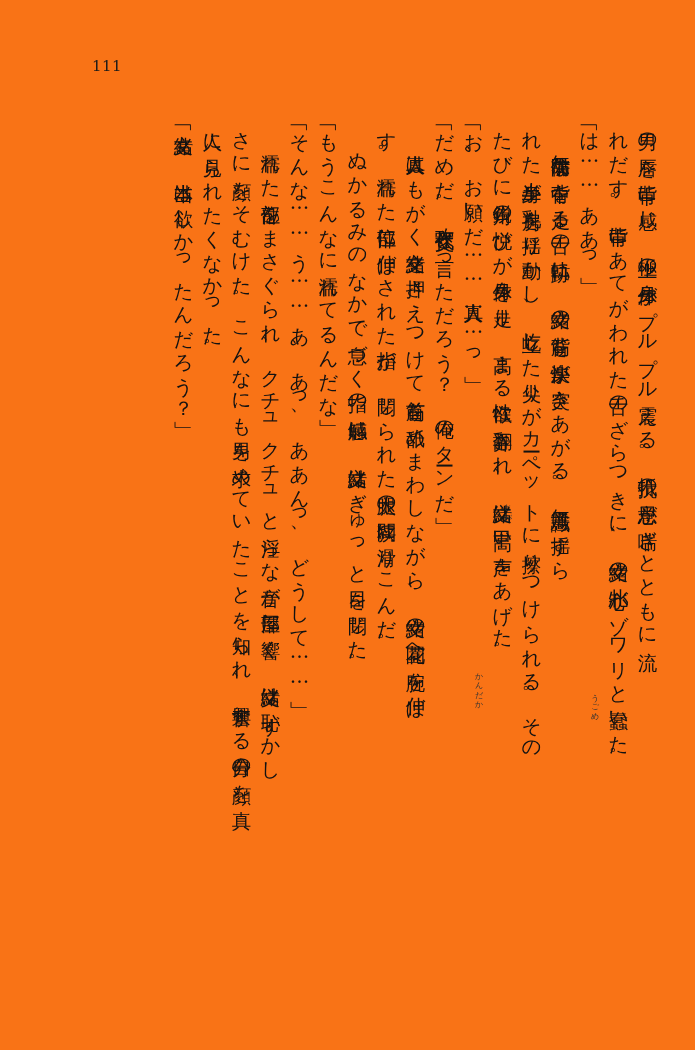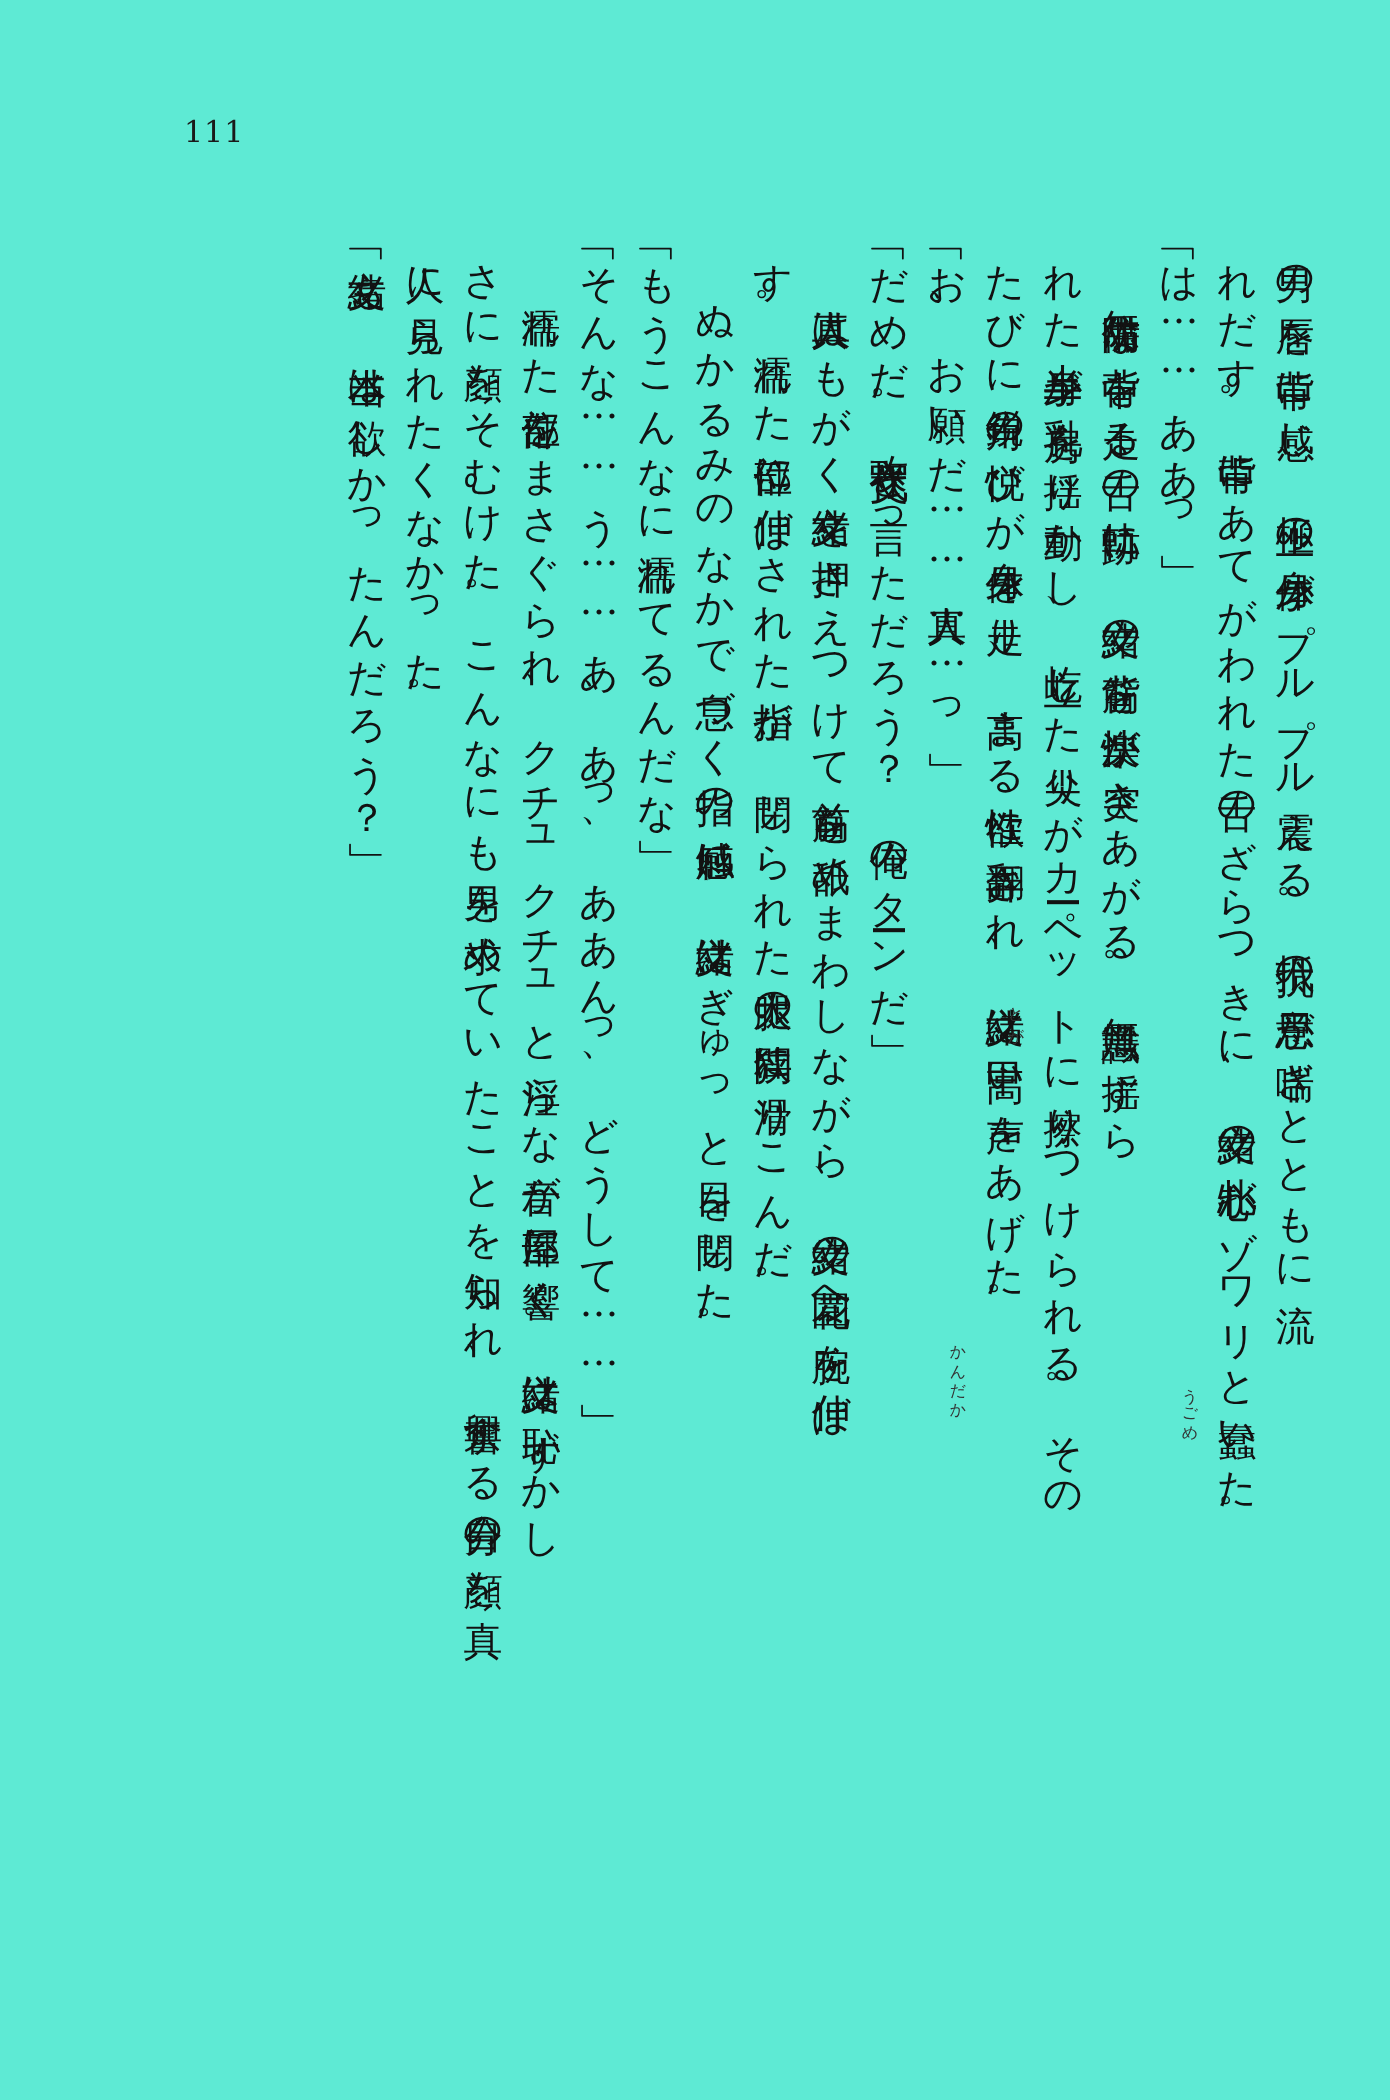--- a/index.html
+++ b/index.html
@@ -14,21 +14,21 @@
     overflow: hidden;
     font-family: "DejaVu Serif", "Liberation Serif", serif;
     color: #111111;
   }
 
   #page {
     position: absolute;
     left: 0; top: 0;
     width: 695px;
     height: 1050px;
-    background: #5eead4;
+    background: #f97316;
   }
 
   
   #page-number {
     position: absolute;
     left: 92px;
     top: 57px;
     font-size: 15px;
     letter-spacing: 0.5px;
     font-family: "DejaVu Serif", "Liberation Serif", serif;

